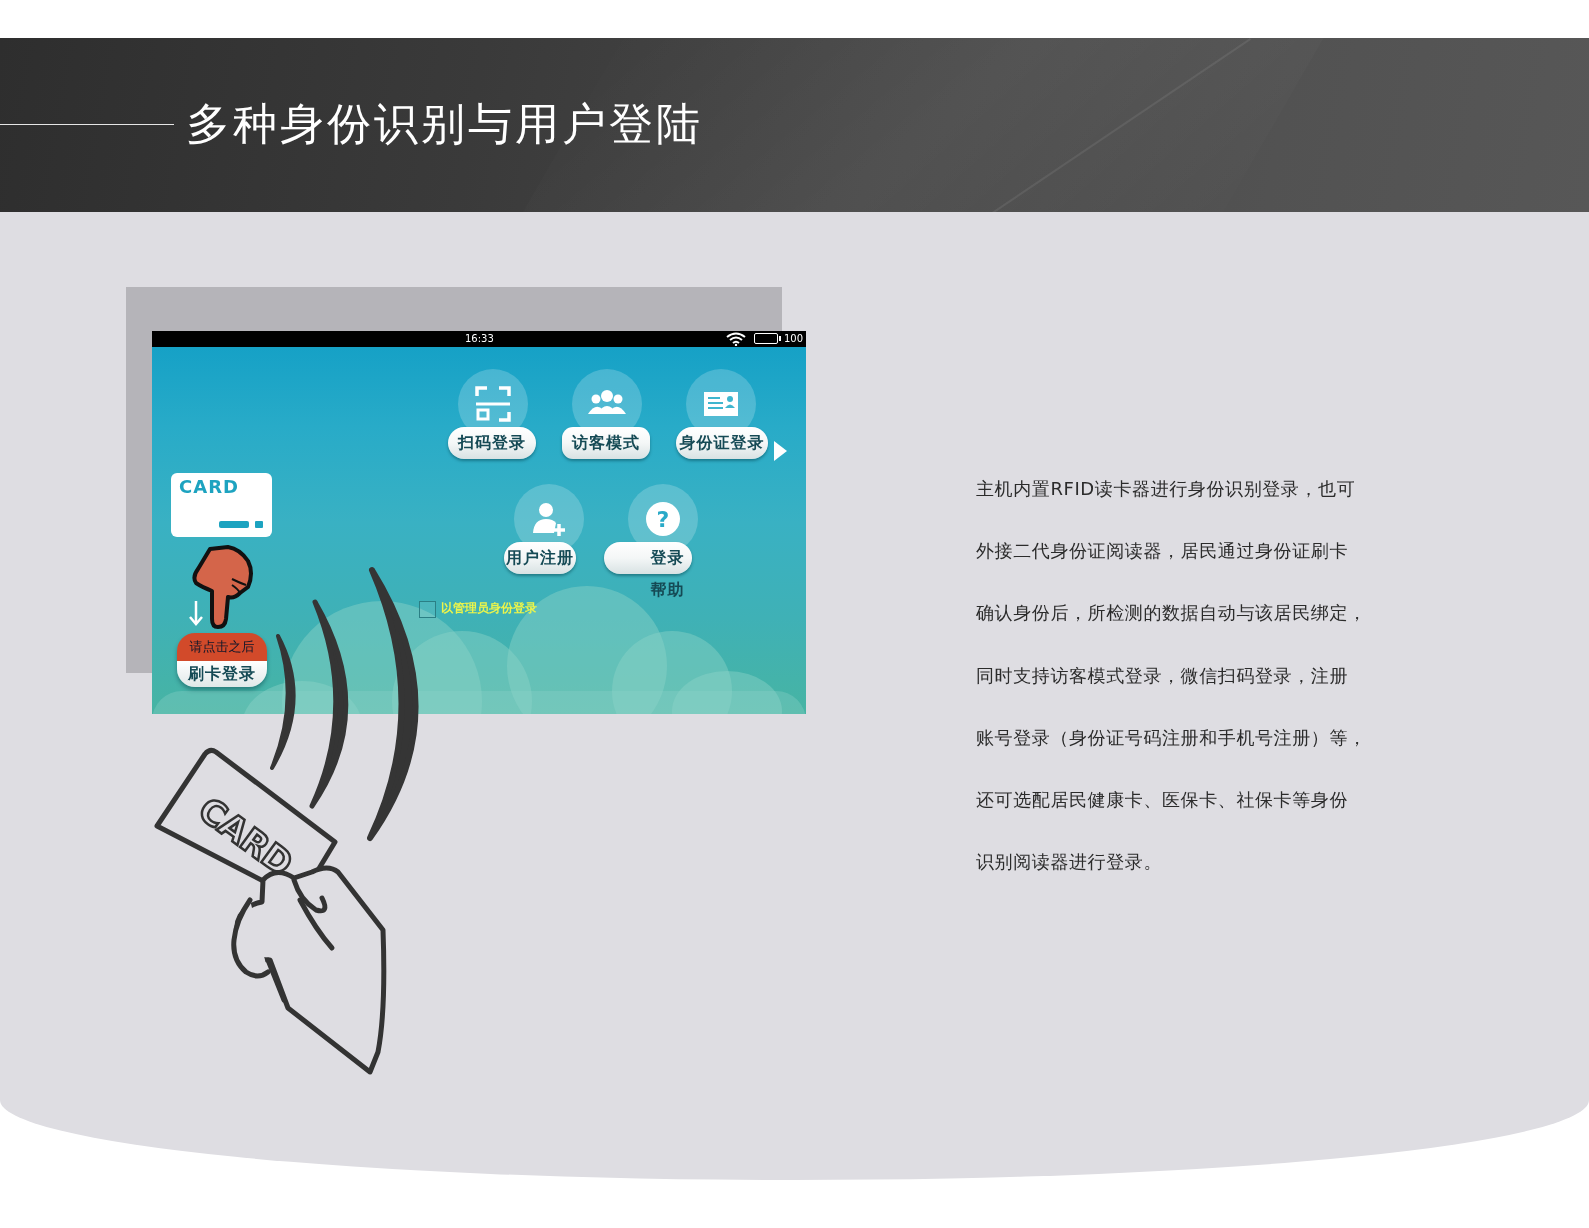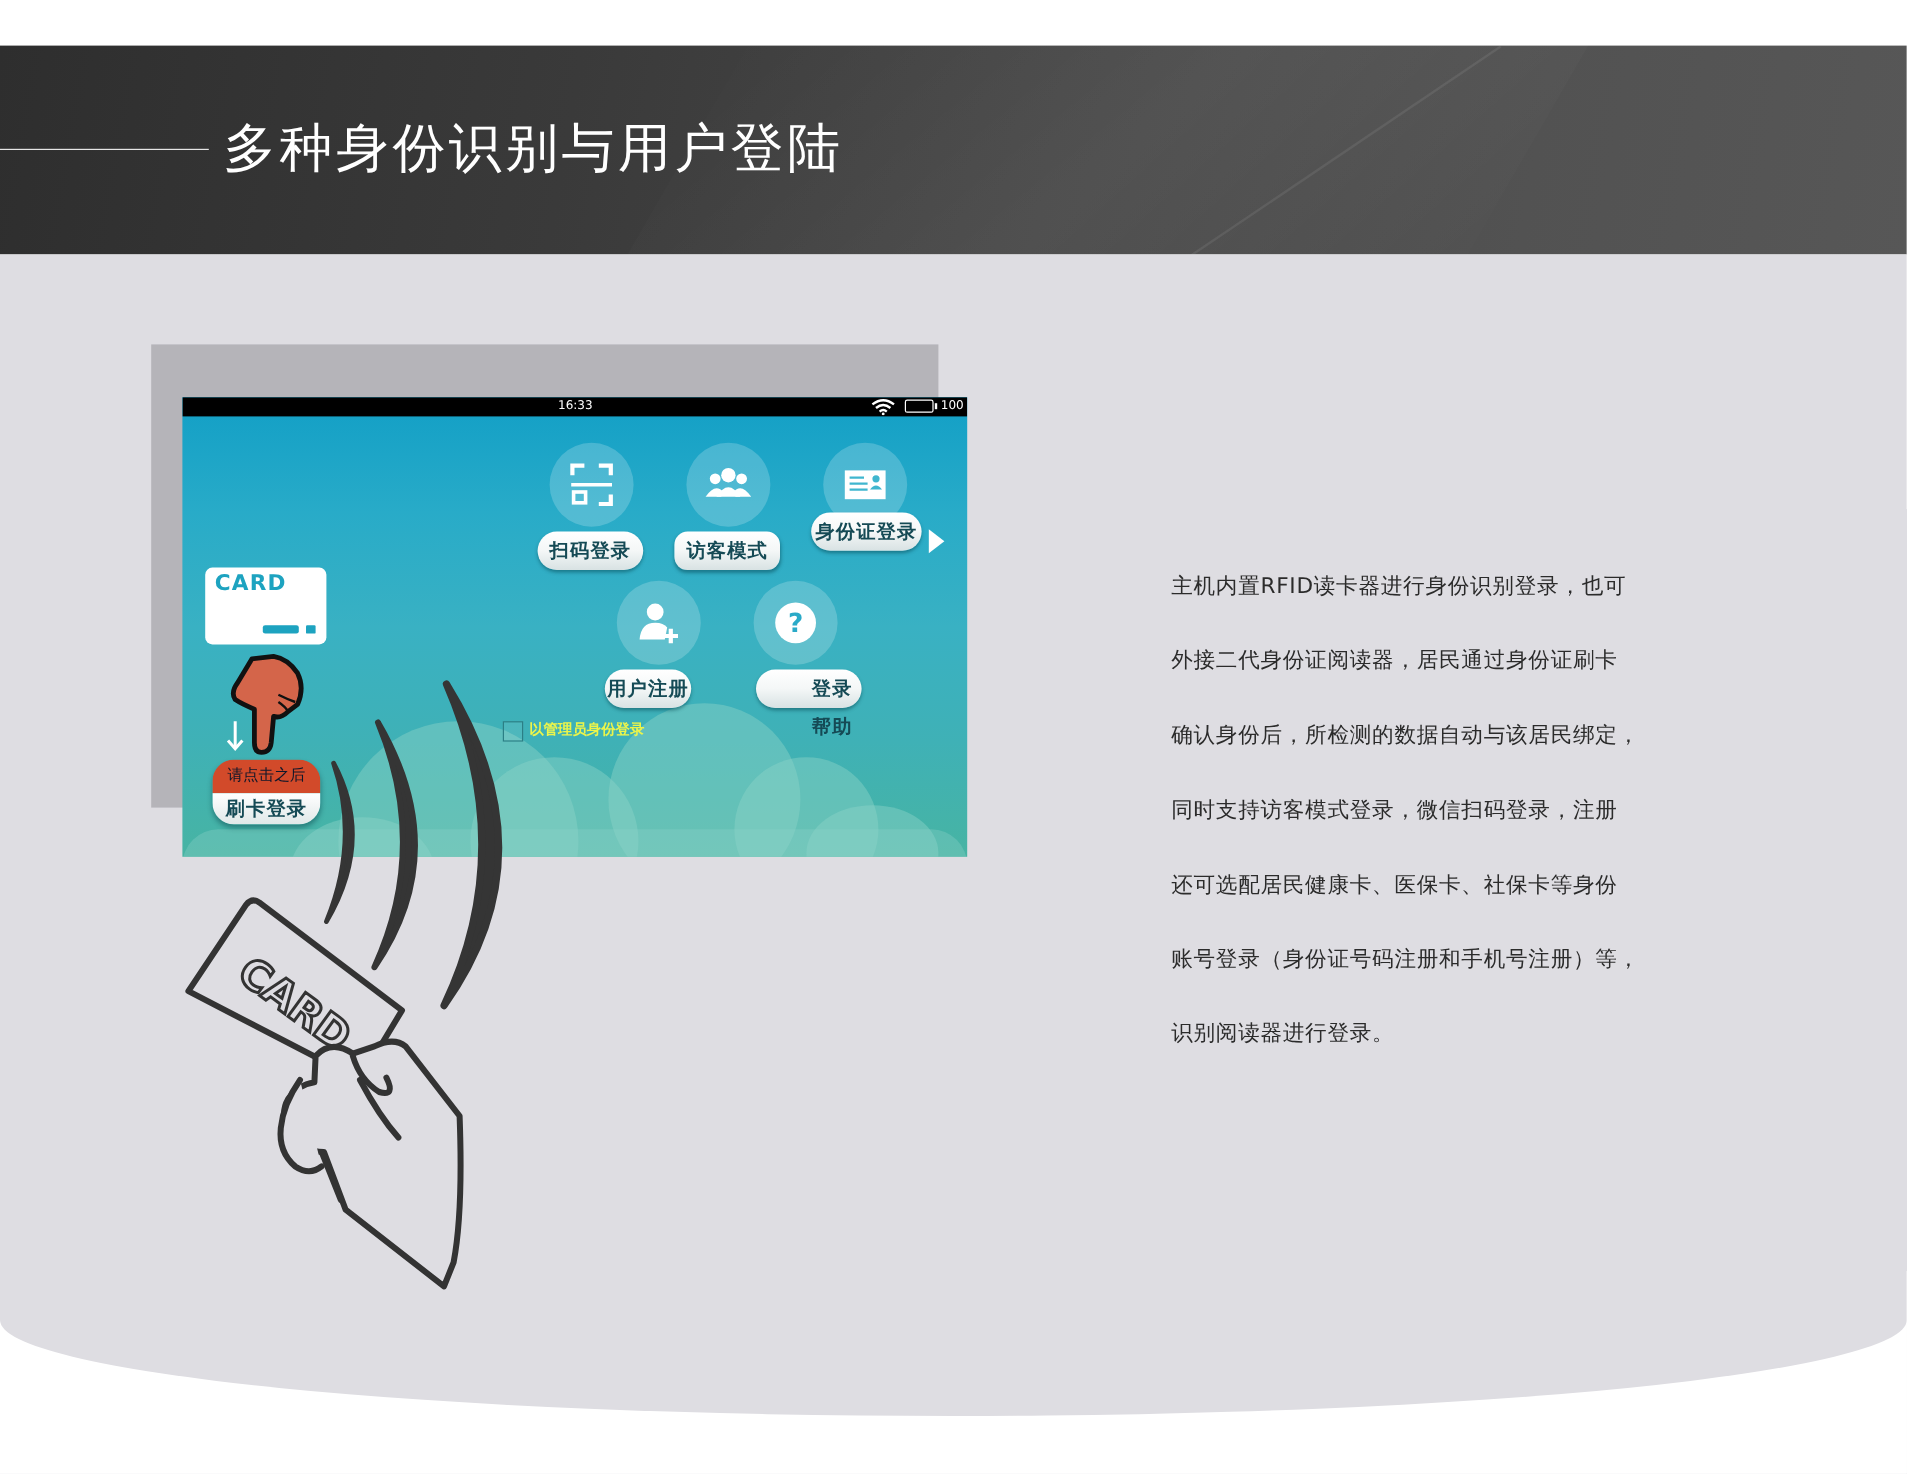--- a/index.html
+++ b/index.html
@@ -66,21 +66,21 @@
       background: rgba(255,255,255,0.2);
     }
     .icon-circle svg { position: absolute; left: 15px; top: 15px; width: 40px; height: 40px; }
     .pill {
       position: absolute; left: 8px; top: 58px; width: 124px; height: 32px; border-radius: 16px;
       background: linear-gradient(180deg, #ffffff 0%, #f4f7f7 50%, #d8e2e3 100%);
       box-shadow: 0 2px 3px rgba(0,60,70,0.45);
       color: #154a55; font-weight: bold; font-size: 16px; text-align: center; line-height: 32px;
       letter-spacing: 1px;
     }
-    .pill.small { width: 92px; left: 24px; margin-top: 16px; }
+    .pill.small { width: 92px; left: 24px; }
     .arrow-right {
       position: absolute; left: 622px; top: 110px; width: 0; height: 0;
       border-top: 10px solid transparent; border-bottom: 10px solid transparent; border-left: 13px solid #ffffff;
     }
 
     .admin-check {
       position: absolute; left: 267px; top: 270px; width: 17px; height: 17px;
       border: 1.5px solid #2b7f85; background: rgba(255,255,255,0.08);
     }
     .admin-label { position: absolute; left: 289px; top: 269px; color: #ecf54a; font-size: 12px; font-weight: bold; }
@@ -206,21 +206,21 @@
     <div class="pill small" style="width:72px;left:26px;">用户注册</div>
   </div>
 
   <div class="icon-tile" style="left:440px;top:153px;">
     <div class="icon-circle">
       <svg viewBox="0 0 40 40">
         <circle cx="20" cy="20" r="17" fill="#fff"></circle>
         <text x="20" y="28" text-anchor="middle" font-size="22" font-weight="bold" fill="#2aaac8" font-family="DejaVu Sans, sans-serif">?</text>
       </svg>
     </div>
-    <div class="pill small" style="width:88px;left:38px;padding-left:39px;">登录帮助</div>
+    <div class="pill small" style="width:88px;left:12px;padding-left:39px;">登录帮助</div>
   </div>
 
   <div class="admin-check"></div>
   <span class="admin-label">以管理员身份登录</span>
 
   <div class="card-graphic">
     <span class="card-text">CARD</span>
     <span class="bar1"></span>
     <span class="bar2"></span>
   </div>
@@ -260,16 +260,16 @@
     <path d="M300 900 Q316 930 332 948"></path>
     <path d="M268 960 L284 1000"></path>
   </g>
 </svg>
 
 <section class="desc">
   <p>主机内置RFID读卡器进行身份识别登录，也可</p>
   <p>外接二代身份证阅读器，居民通过身份证刷卡</p>
   <p>确认身份后，所检测的数据自动与该居民绑定，</p>
   <p>同时支持访客模式登录，微信扫码登录，注册</p>
+  <p>账号登录（身份证号码注册和手机号注册）等，</p>
   <p>还可选配居民健康卡、医保卡、社保卡等身份</p>
-  <p>账号登录（身份证号码注册和手机号注册）等，</p>
   <p>识别阅读器进行登录。</p>
 </section>
 
 </body></html>

